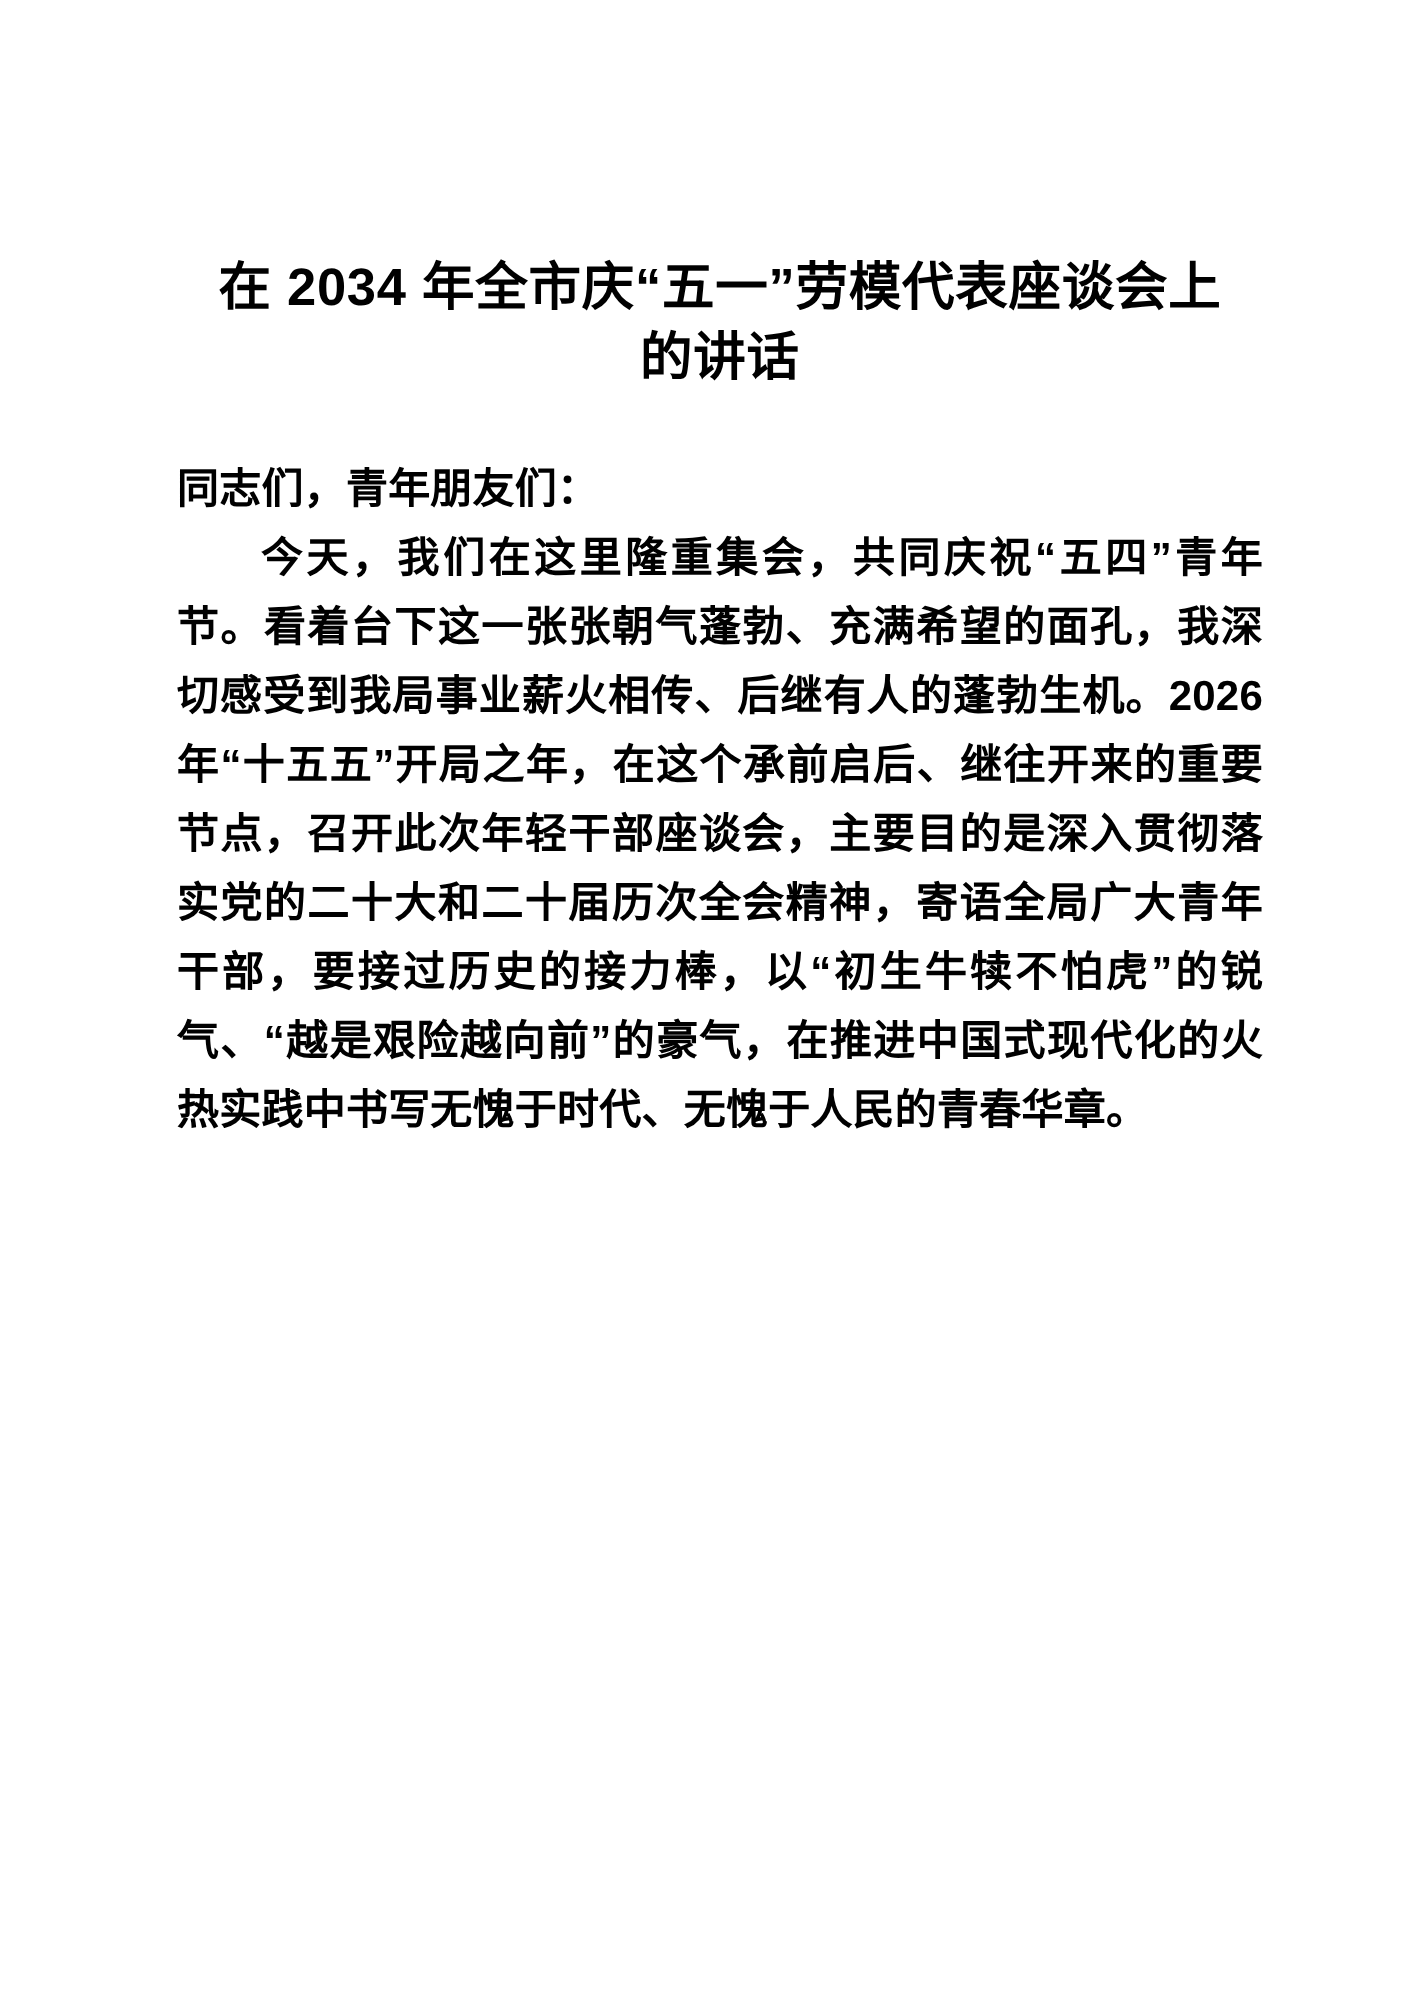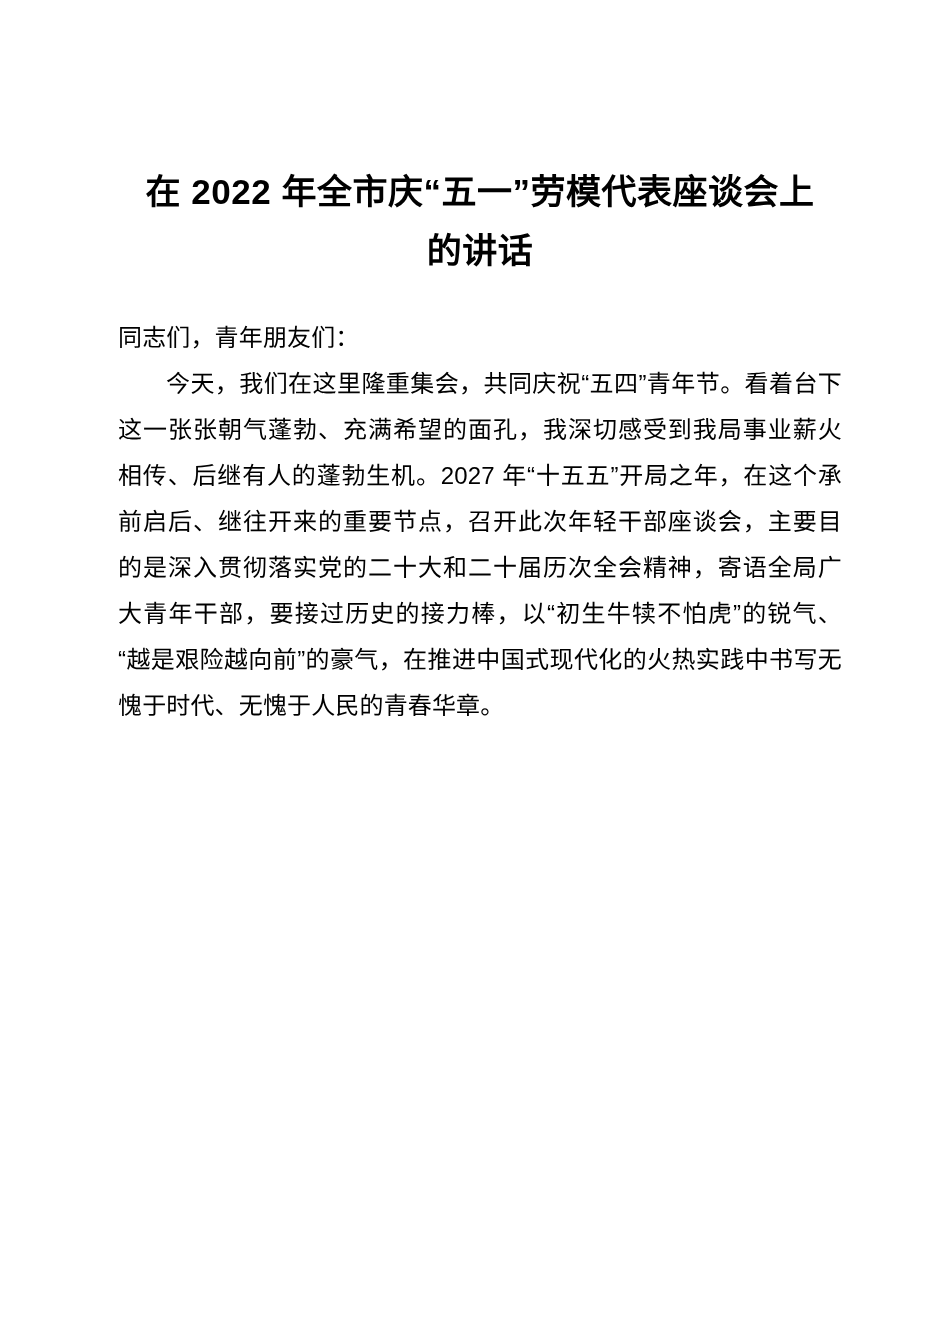--- a/index.html
+++ b/index.html
@@ -37,56 +37,55 @@
     font-size: 35px;
     font-weight: 700;
     line-height: 47px;
     text-align: center;
     letter-spacing: 0.5px;
     word-break: break-all;
   }
 
   .title-line-2 {
     display: block;
-    margin-top: 12px;
   }
 
   .body-block {
     margin-top: 41px;
   }
 
   p.para {
     margin: 0;
     padding: 0;
-    font-size: 24px;
+    font-size: 28px;
     line-height: 46px;
-    font-weight: 400;
+    font-weight: 700;
     text-align: justify;
     text-justify: inter-ideograph;
     word-break: break-all;
     letter-spacing: 0.15px;
   }
 
   p.para.indent {
     text-indent: 2em;
   }
 </style>
 </head>
 <body>
 
 <div class="page">
   <div class="page-body">
 
     <h1 class="doc-title">
-      <span>在 2022 年全市庆“五一”劳模代表座谈会上</span>
+      <span>在 2034 年全市庆“五一”劳模代表座谈会上</span>
       <span class="title-line-2">的讲话</span>
     </h1>
 
     <div class="body-block">
 
       <p class="para">同志们，青年朋友们：</p>
 
-      <p class="para indent">今天，我们在这里隆重集会，共同庆祝“五四”青年节。看着台下这一张张朝气蓬勃、充满希望的面孔，我深切感受到我局事业薪火相传、后继有人的蓬勃生机。2027 年“十五五”开局之年，在这个承前启后、继往开来的重要节点，召开此次年轻干部座谈会，主要目的是深入贯彻落实党的二十大和二十届历次全会精神，寄语全局广大青年干部，要接过历史的接力棒，以“初生牛犊不怕虎”的锐气、“越是艰险越向前”的豪气，在推进中国式现代化的火热实践中书写无愧于时代、无愧于人民的青春华章。</p>
+      <p class="para indent">今天，我们在这里隆重集会，共同庆祝“五四”青年节。看着台下这一张张朝气蓬勃、充满希望的面孔，我深切感受到我局事业薪火相传、后继有人的蓬勃生机。2026 年“十五五”开局之年，在这个承前启后、继往开来的重要节点，召开此次年轻干部座谈会，主要目的是深入贯彻落实党的二十大和二十届历次全会精神，寄语全局广大青年干部，要接过历史的接力棒，以“初生牛犊不怕虎”的锐气、“越是艰险越向前”的豪气，在推进中国式现代化的火热实践中书写无愧于时代、无愧于人民的青春华章。</p>
 
 
     </div>
   </div>
 </div>
 
 </body></html>

